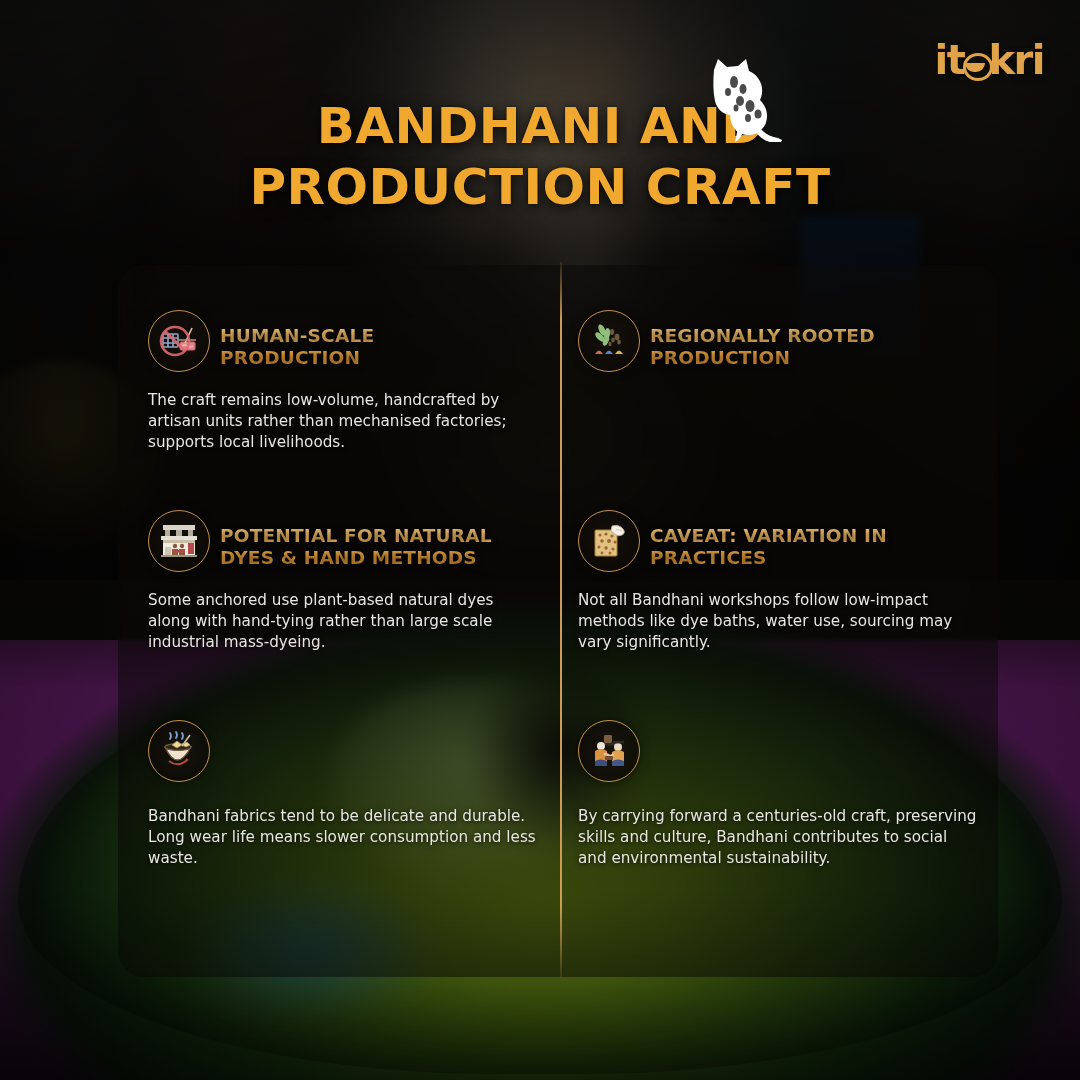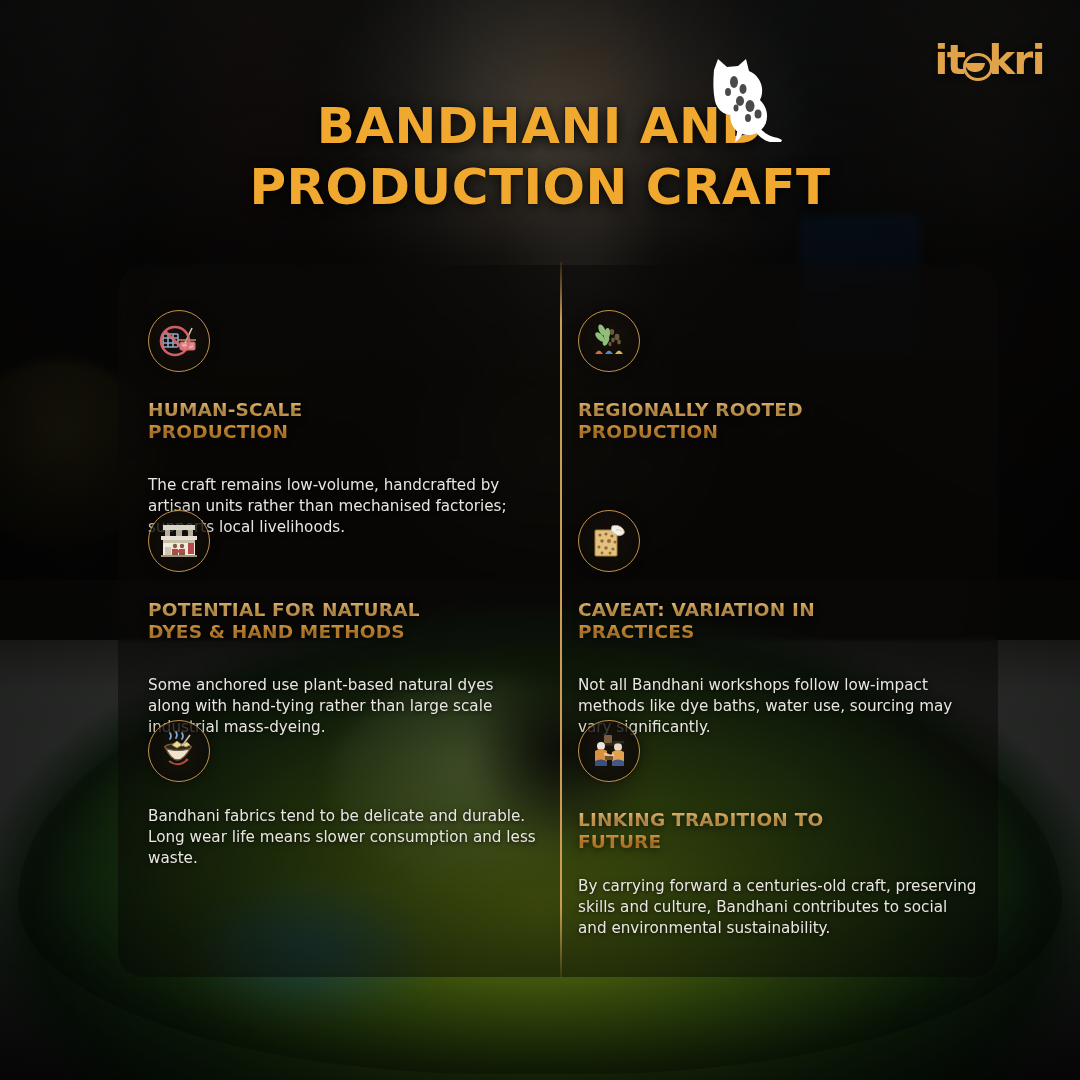--- a/index.html
+++ b/index.html
@@ -8,21 +8,21 @@
     width: 1080px; height: 1080px;
     background: #0a0806;
     font-family: "Liberation Sans", sans-serif;
     overflow: hidden;
   }
 
   #poster {
     position: relative;
     width: 1080px; height: 1080px;
     overflow: hidden;
-    background: #404040;
+    background: #701a75;
   }
 
   
   .bg-layer { position: absolute; inset: 0; }
 
   
   .bg-upper {
     position: absolute; left: 0; top: 0; width: 1080px; height: 640px;
     background:
       
@@ -171,21 +171,21 @@
     width: 880px; height: 712px;
     z-index: 6;
   }
   .card { position: absolute; width: 400px; }
   .card.col-left  { left: 30px; }
   .card.col-right { left: 460px; }
   .card.row-0 { top: 45px; }
   .card.row-1 { top: 245px; }
   .card.row-2 { top: 455px; }
 
-  .card-head { display: flex; align-items: flex-start; gap: 16px; flex-direction: column; }
+  .card-head { display: flex; align-items: center; gap: 10px; }
 
   .icon-circle {
     flex: 0 0 auto;
     width: 62px; height: 62px; border-radius: 50%;
     border: 1.6px solid #c2924b;
     background: radial-gradient(circle at 50% 45%, rgba(24,18,12,.75), rgba(10,8,6,.85));
     display: flex; align-items: center; justify-content: center;
     overflow: hidden;
     box-shadow: 0 0 10px rgba(0,0,0,.5);
   }
@@ -197,21 +197,21 @@
     line-height: 1.17; text-transform: uppercase;
     color: #f3c169;
     background: linear-gradient(180deg, #fbdc9a 0%, #f0b255 52%, #d98d28 100%);
     -webkit-background-clip: text; background-clip: text;
     -webkit-text-fill-color: transparent;
     text-shadow: 0 2px 7px rgba(0,0,0,.55);
     padding-top: 11px;
     max-width: 300px;
   }
   .card-body {
-    margin-top: 33px;
+    margin-top: 18px;
     font-family: "DejaVu Sans", sans-serif;
     font-size: 15.2px; line-height: 1.38;
     color: #e9e6e1;
     text-shadow: 0 1px 5px rgba(0,0,0,.85);
     max-width: 392px;
   }
   .card.row-2 .card-body { margin-top: 24px; }
   .card.col-right .card-body { max-width: 400px; }
 </style>
 </head>
@@ -405,19 +405,18 @@
             <path d="M10 34 q6 -3 12 0 l0 5 l-12 0 z" fill="#3b4f7d"></path>
             <path d="M20 27 q5 1 6 4" stroke="#e8c79a" stroke-width="2.4" fill="none" stroke-linecap="round"></path>
             <circle cx="33" cy="20" r="4" fill="#e8dcc8"></circle>
             <rect x="28" y="14" width="11" height="2.4" fill="#2f2a22"></rect>
             <path d="M27 25 q6 -4 12 0 l0 9 l-12 0 z" fill="#e0a250"></path>
             <path d="M27 34 q6 -3 12 0 l0 5 l-12 0 z" fill="#42588a"></path>
             <path d="M28 28 q-4 1 -5 3" stroke="#e8c79a" stroke-width="2.4" fill="none" stroke-linecap="round"></path>
             <rect x="20" y="29" width="8" height="4" rx="1" fill="#6e5030"></rect>
           </svg>
         </div>
-        <div class="card-title">LINKING TRADITION TO FUTURE</div>
       </div>
       <div class="card-body">By carrying forward a centuries-old craft, preserving skills and culture, Bandhani contributes to social and environmental sustainability.</div>
     </div>
 
   </div>
 </div>
 
 </body></html>

